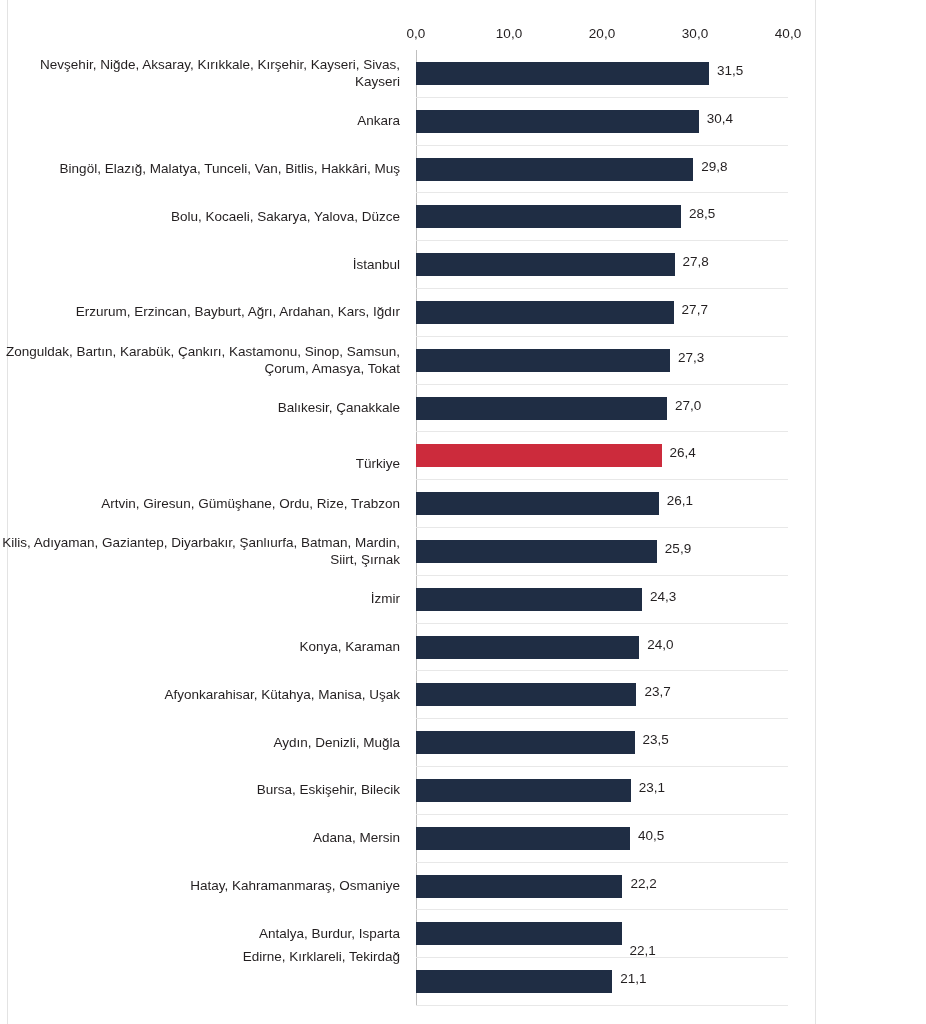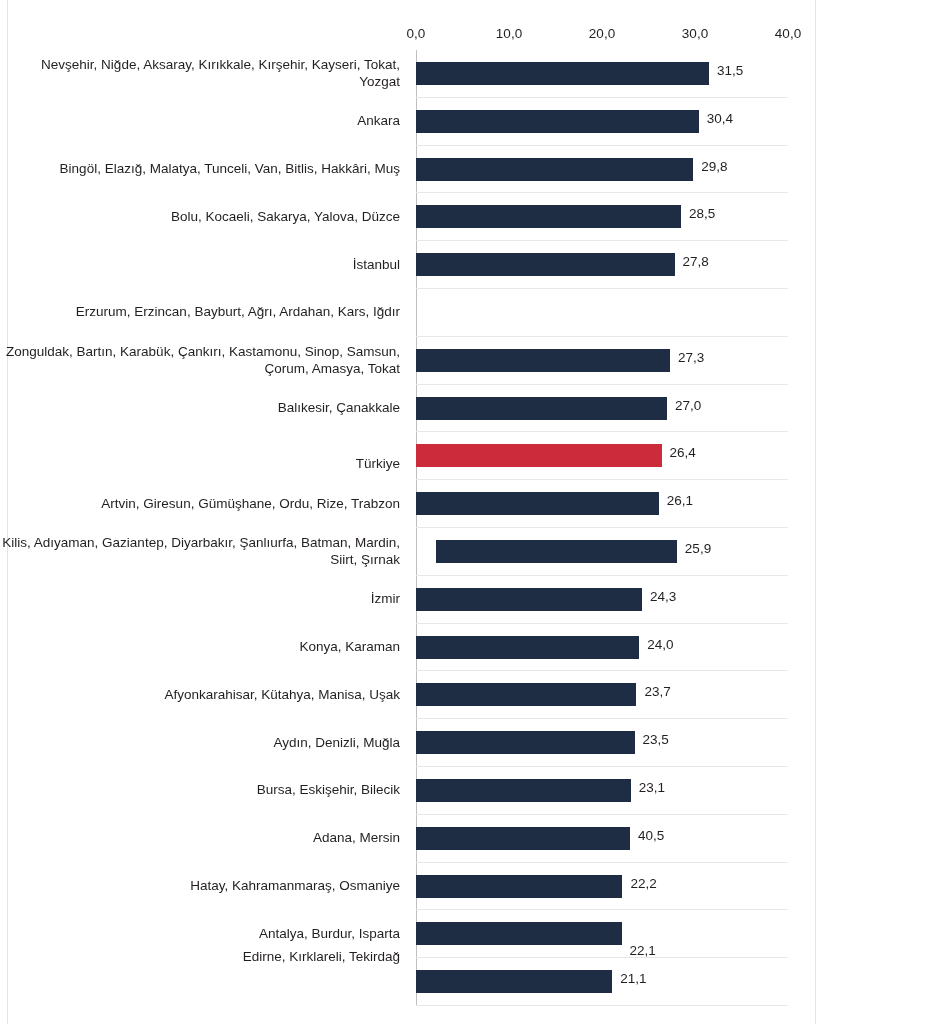--- a/index.html
+++ b/index.html
@@ -164,20 +164,24 @@
       <div class="row" style="top: 143.4px;">
         <div class="bar" style="width: 265.05px;"></div>
         <div class="bar-value" style="left: 273.05px;">28,5</div>
       </div>
       <div class="rowgrid" style="top: 238px;"></div>
       <div class="row" style="top: 191.2px;">
         <div class="bar" style="width: 258.54px;"></div>
         <div class="bar-value" style="left: 266.54px;">27,8</div>
       </div>
       <div class="rowgrid" style="top: 285.8px;"></div>
+      <div class="row" style="top: 239px;">
+        <div class="bar" style="width: 257.61px;"></div>
+        <div class="bar-value" style="left: 265.61px;">27,7</div>
+      </div>
       <div class="rowgrid" style="top: 333.6px;"></div>
       <div class="row" style="top: 286.8px;">
         <div class="bar" style="width: 253.89px;"></div>
         <div class="bar-value" style="left: 261.89px;">27,3</div>
       </div>
       <div class="rowgrid" style="top: 381.4px;"></div>
       <div class="row" style="top: 334.6px;">
         <div class="bar" style="width: 251.1px;"></div>
         <div class="bar-value" style="left: 259.1px;">27,0</div>
       </div>
@@ -185,21 +189,21 @@
       <div class="row" style="top: 382.4px;">
         <div class="bar highlight" style="width: 245.52px;"></div>
         <div class="bar-value" style="left: 253.52px;">26,4</div>
       </div>
       <div class="rowgrid" style="top: 477px;"></div>
       <div class="row" style="top: 430.2px;">
         <div class="bar" style="width: 242.73px;"></div>
         <div class="bar-value" style="left: 250.73px;">26,1</div>
       </div>
       <div class="rowgrid" style="top: 524.8px;"></div>
-      <div class="row" style="top: 478px; margin-left: 20px;">
+      <div class="row" style="top: 478px;">
         <div class="bar" style="width: 240.87px;"></div>
         <div class="bar-value" style="left: 248.87px;">25,9</div>
       </div>
       <div class="rowgrid" style="top: 572.6px;"></div>
       <div class="row" style="top: 525.8px;">
         <div class="bar" style="width: 225.99px;"></div>
         <div class="bar-value" style="left: 233.99px;">24,3</div>
       </div>
       <div class="rowgrid" style="top: 620.4px;"></div>
       <div class="row" style="top: 573.6px;">
@@ -237,21 +241,21 @@
         <div class="bar-value" style="left: 213.53px; margin-top: 20px;">22,1</div>
       </div>
       <div class="rowgrid" style="top: 955px;"></div>
       <div class="row" style="top: 908.2px;">
         <div class="bar" style="width: 196.23px;"></div>
         <div class="bar-value" style="left: 204.23px;">21,1</div>
       </div>
     </div>
 
   <div id="labels-layer">
-      <div class="cat-label" style="top: 55.9px;">Nevşehir, Niğde, Aksaray, Kırıkkale, Kırşehir, Kayseri, Tokat, Yozgat</div>
+      <div class="cat-label" style="top: 55.9px;">Nevşehir, Niğde, Aksaray, Kırıkkale, Kırşehir, Kayseri, Sivas, Kayseri</div>
       <div class="cat-label" style="top: 112.2px;">Ankara</div>
       <div class="cat-label" style="top: 160px;">Bingöl, Elazığ, Malatya, Tunceli, Van, Bitlis, Hakkâri, Muş</div>
       <div class="cat-label" style="top: 207.8px;">Bolu, Kocaeli, Sakarya, Yalova, Düzce</div>
       <div class="cat-label" style="top: 255.6px;">İstanbul</div>
       <div class="cat-label" style="top: 303.4px;">Erzurum, Erzincan, Bayburt, Ağrı, Ardahan, Kars, Iğdır</div>
       <div class="cat-label" style="top: 342.7px;">Zonguldak, Bartın, Karabük, Çankırı, Kastamonu, Sinop, Samsun, Çorum, Amasya, Tokat</div>
       <div class="cat-label" style="top: 399px;">Balıkesir, Çanakkale</div>
       <div class="cat-label" style="top: 446.8px; margin-top: 8px;">Türkiye</div>
       <div class="cat-label" style="top: 494.6px;">Artvin, Giresun, Gümüşhane, Ordu, Rize, Trabzon</div>
       <div class="cat-label" style="top: 533.9px;">Kilis, Adıyaman, Gaziantep, Diyarbakır, Şanlıurfa, Batman, Mardin, Siirt, Şırnak</div>

